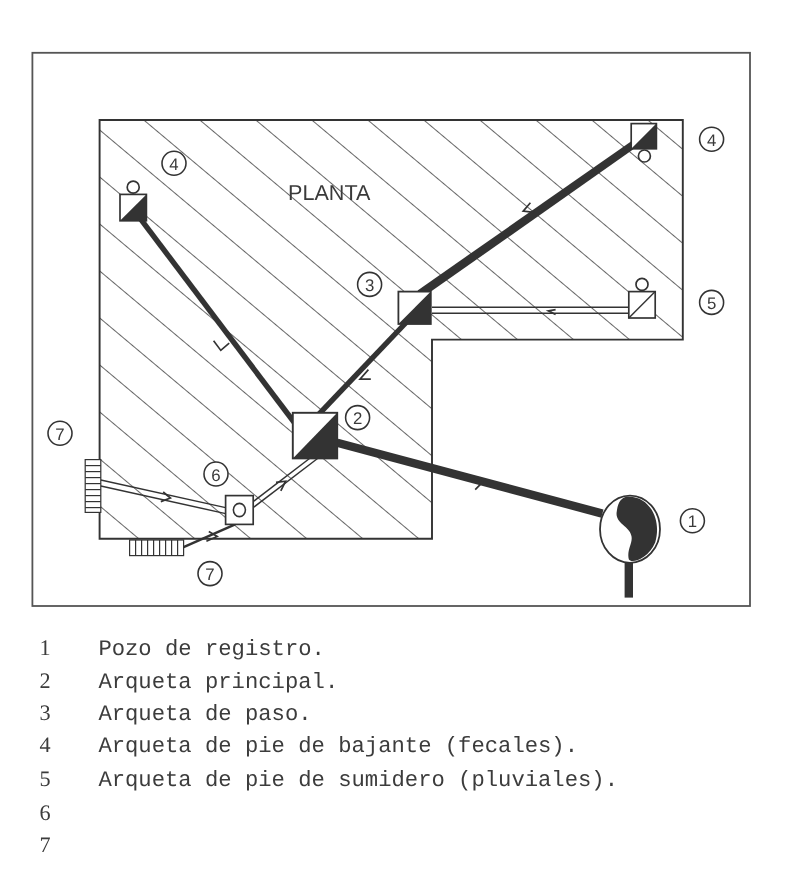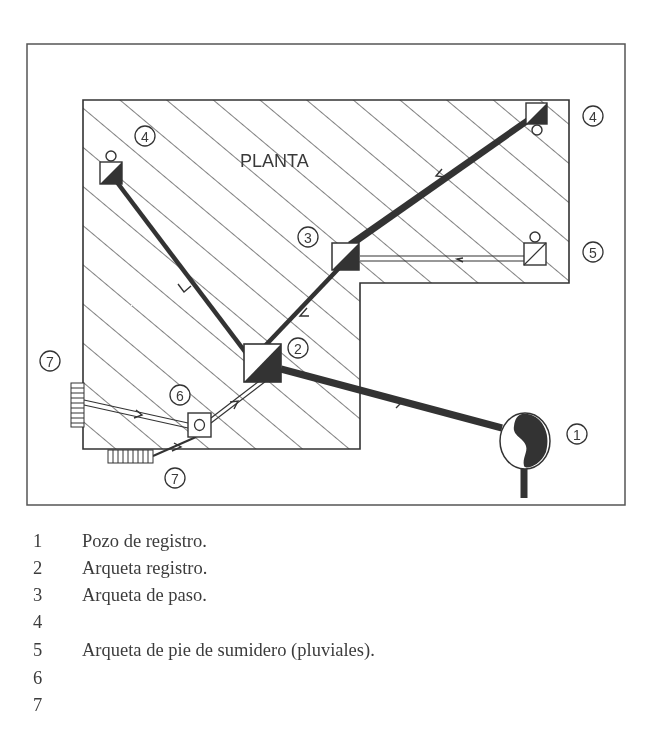--- a/index.html
+++ b/index.html
@@ -2,21 +2,21 @@
 <html><head>
 <meta charset="utf-8">
 <style>
   html, body { margin: 0; padding: 0; background: #ffffff; }
   body { width: 654px; height: 733px; position: relative; overflow: hidden; }
   #diagram { position: absolute; left: 0; top: 0; width: 654px; height: 520px; }
   .legend { position: absolute; left: 0; top: 531px; width: 654px; }
   .legend-row { position: absolute; left: 0; height: 27px; width: 654px;
     font-family: "Liberation Serif", "DejaVu Serif", serif; font-size: 18.5px; color: #3c3c3c; }
   .legend-num { position: absolute; left: 33px; top: 0; }
-  .legend-text { position: absolute; left: 82px; top: 0; white-space: nowrap; }
+  .legend-text { position: absolute; left: 82px; top: 0; white-space: nowrap; font-family: Liberation Mono, monospace; }
   .svg-text { font-family: "Liberation Sans", "DejaVu Sans", sans-serif; fill: #3a3a3a; }
 </style>
 </head>
 <body>
 
 <svg id="diagram" width="654" height="520" viewBox="0 0 654 520" xmlns="http://www.w3.org/2000/svg">
   <defs>
     <pattern id="hatch" patternUnits="userSpaceOnUse" width="30" height="30" patternTransform="rotate(-50)">
       <line x1="0" y1="0" x2="0" y2="30" stroke="#4a4a4a" stroke-width="1.4"></line>
     </pattern>
@@ -171,28 +171,29 @@
   </g>
 </svg>
 
 <div class="legend">
   <div class="legend-row" style="top:0px">
     <span class="legend-num">1</span>
     <span class="legend-text">Pozo de registro.</span>
   </div>
   <div class="legend-row" style="top:27px">
     <span class="legend-num">2</span>
-    <span class="legend-text">Arqueta registro.</span>
+    <span class="legend-text">Arqueta principal.</span>
   </div>
   <div class="legend-row" style="top:54px">
     <span class="legend-num">3</span>
     <span class="legend-text">Arqueta de paso.</span>
   </div>
   <div class="legend-row" style="top:81px">
     <span class="legend-num">4</span>
+    <span class="legend-text">Arqueta de pie de bajante (fecales).</span>
   </div>
   <div class="legend-row" style="top:109px">
     <span class="legend-num">5</span>
     <span class="legend-text">Arqueta de pie de sumidero (pluviales).</span>
   </div>
   <div class="legend-row" style="top:137px">
     <span class="legend-num">6</span>
   </div>
   <div class="legend-row" style="top:164px">
     <span class="legend-num">7</span>

